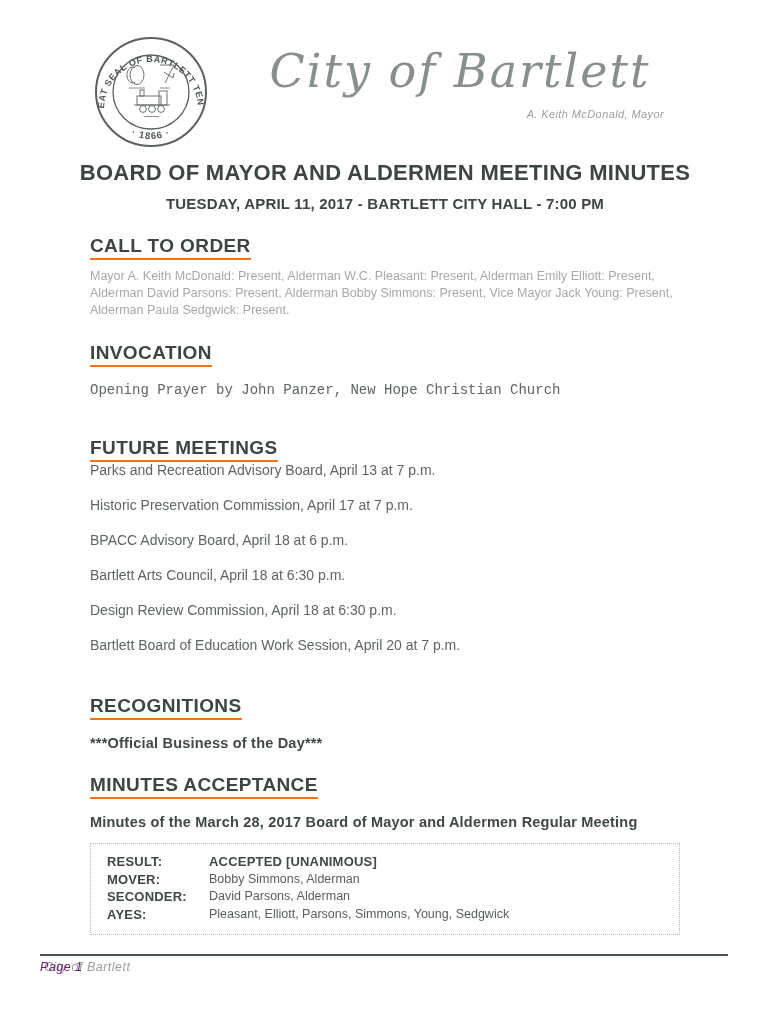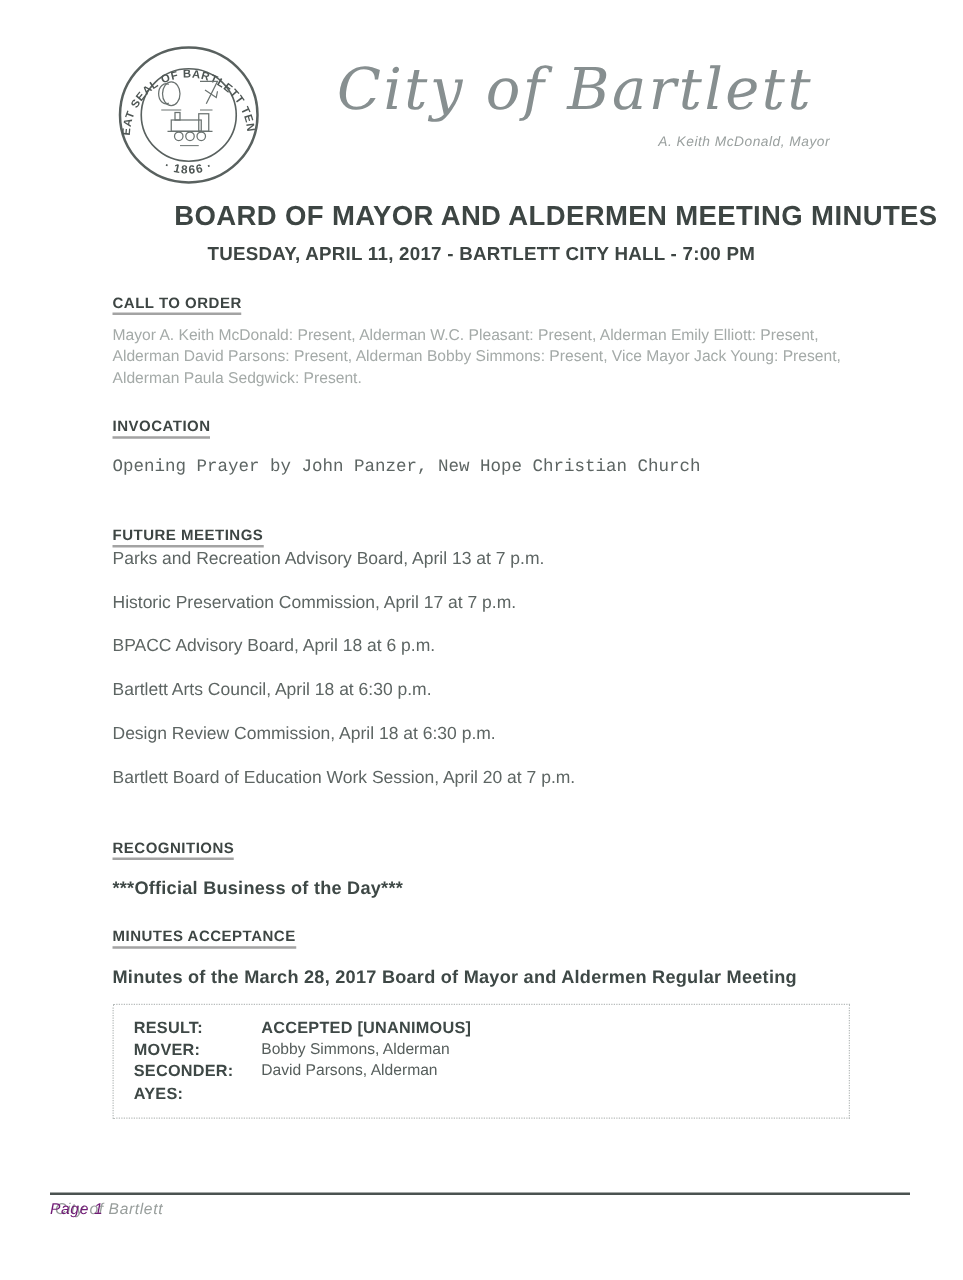--- a/index.html
+++ b/index.html
@@ -22,36 +22,36 @@
     white-space:nowrap;
   }
   .mayor-line{
     position:absolute;left:264px;top:108px;width:400px;
     text-align:right;font-style:italic;
     font-size:11px;color:#9aa09f;letter-spacing:0.4px;
   }
   
   .doc-title{
     margin:10px 20px 0;
-    text-align:right;font-weight:700;
+    text-align:center;font-weight:700;
     font-size:22px;letter-spacing:0.3px;color:#3d4543;
   }
   .doc-subtitle{
     margin:9px 20px 0;
     text-align:center;font-weight:700;
     font-size:15px;letter-spacing:0.2px;color:#3d4543;
   }
   
   .content{margin:0 90px;}
   .sec-h{
     display:inline-block;
     margin:23px 0 0;
-    font-weight:700;font-size:12px;letter-spacing:0.4px;
+    font-weight:700;font-size:19px;letter-spacing:0.4px;
     color:#3d4543;
-    border-bottom:2px solid #a3a3a3;
+    border-bottom:2px solid #f97316;
     padding-bottom:1px;
   }
   .attendance{
     margin:8px 0 0;
     font-size:12.5px;line-height:17px;color:#a4aaa8;
   }
   .body-line{
     margin:15px 0 16px;
     font-size:14px;color:#5d6563;font-family:Liberation Mono, monospace;
   }
@@ -178,20 +178,21 @@
         <div class="vote-row">
           <span class="vote-label">MOVER:</span>
           <span class="vote-value">Bobby Simmons, Alderman</span>
         </div>
         <div class="vote-row">
           <span class="vote-label">SECONDER:</span>
           <span class="vote-value">David Parsons, Alderman</span>
         </div>
         <div class="vote-row">
           <span class="vote-label">AYES:</span>
+          <span class="vote-value">Pleasant, Elliott, Parsons, Simmons, Young, Sedgwick</span>
         </div>
       </div>
     </div>
 
   </div>
 
   <div class="footer">
     <div class="footer-rule"></div>
     <div class="footer-texts">
       <span class="footer-left">City of Bartlett</span>

